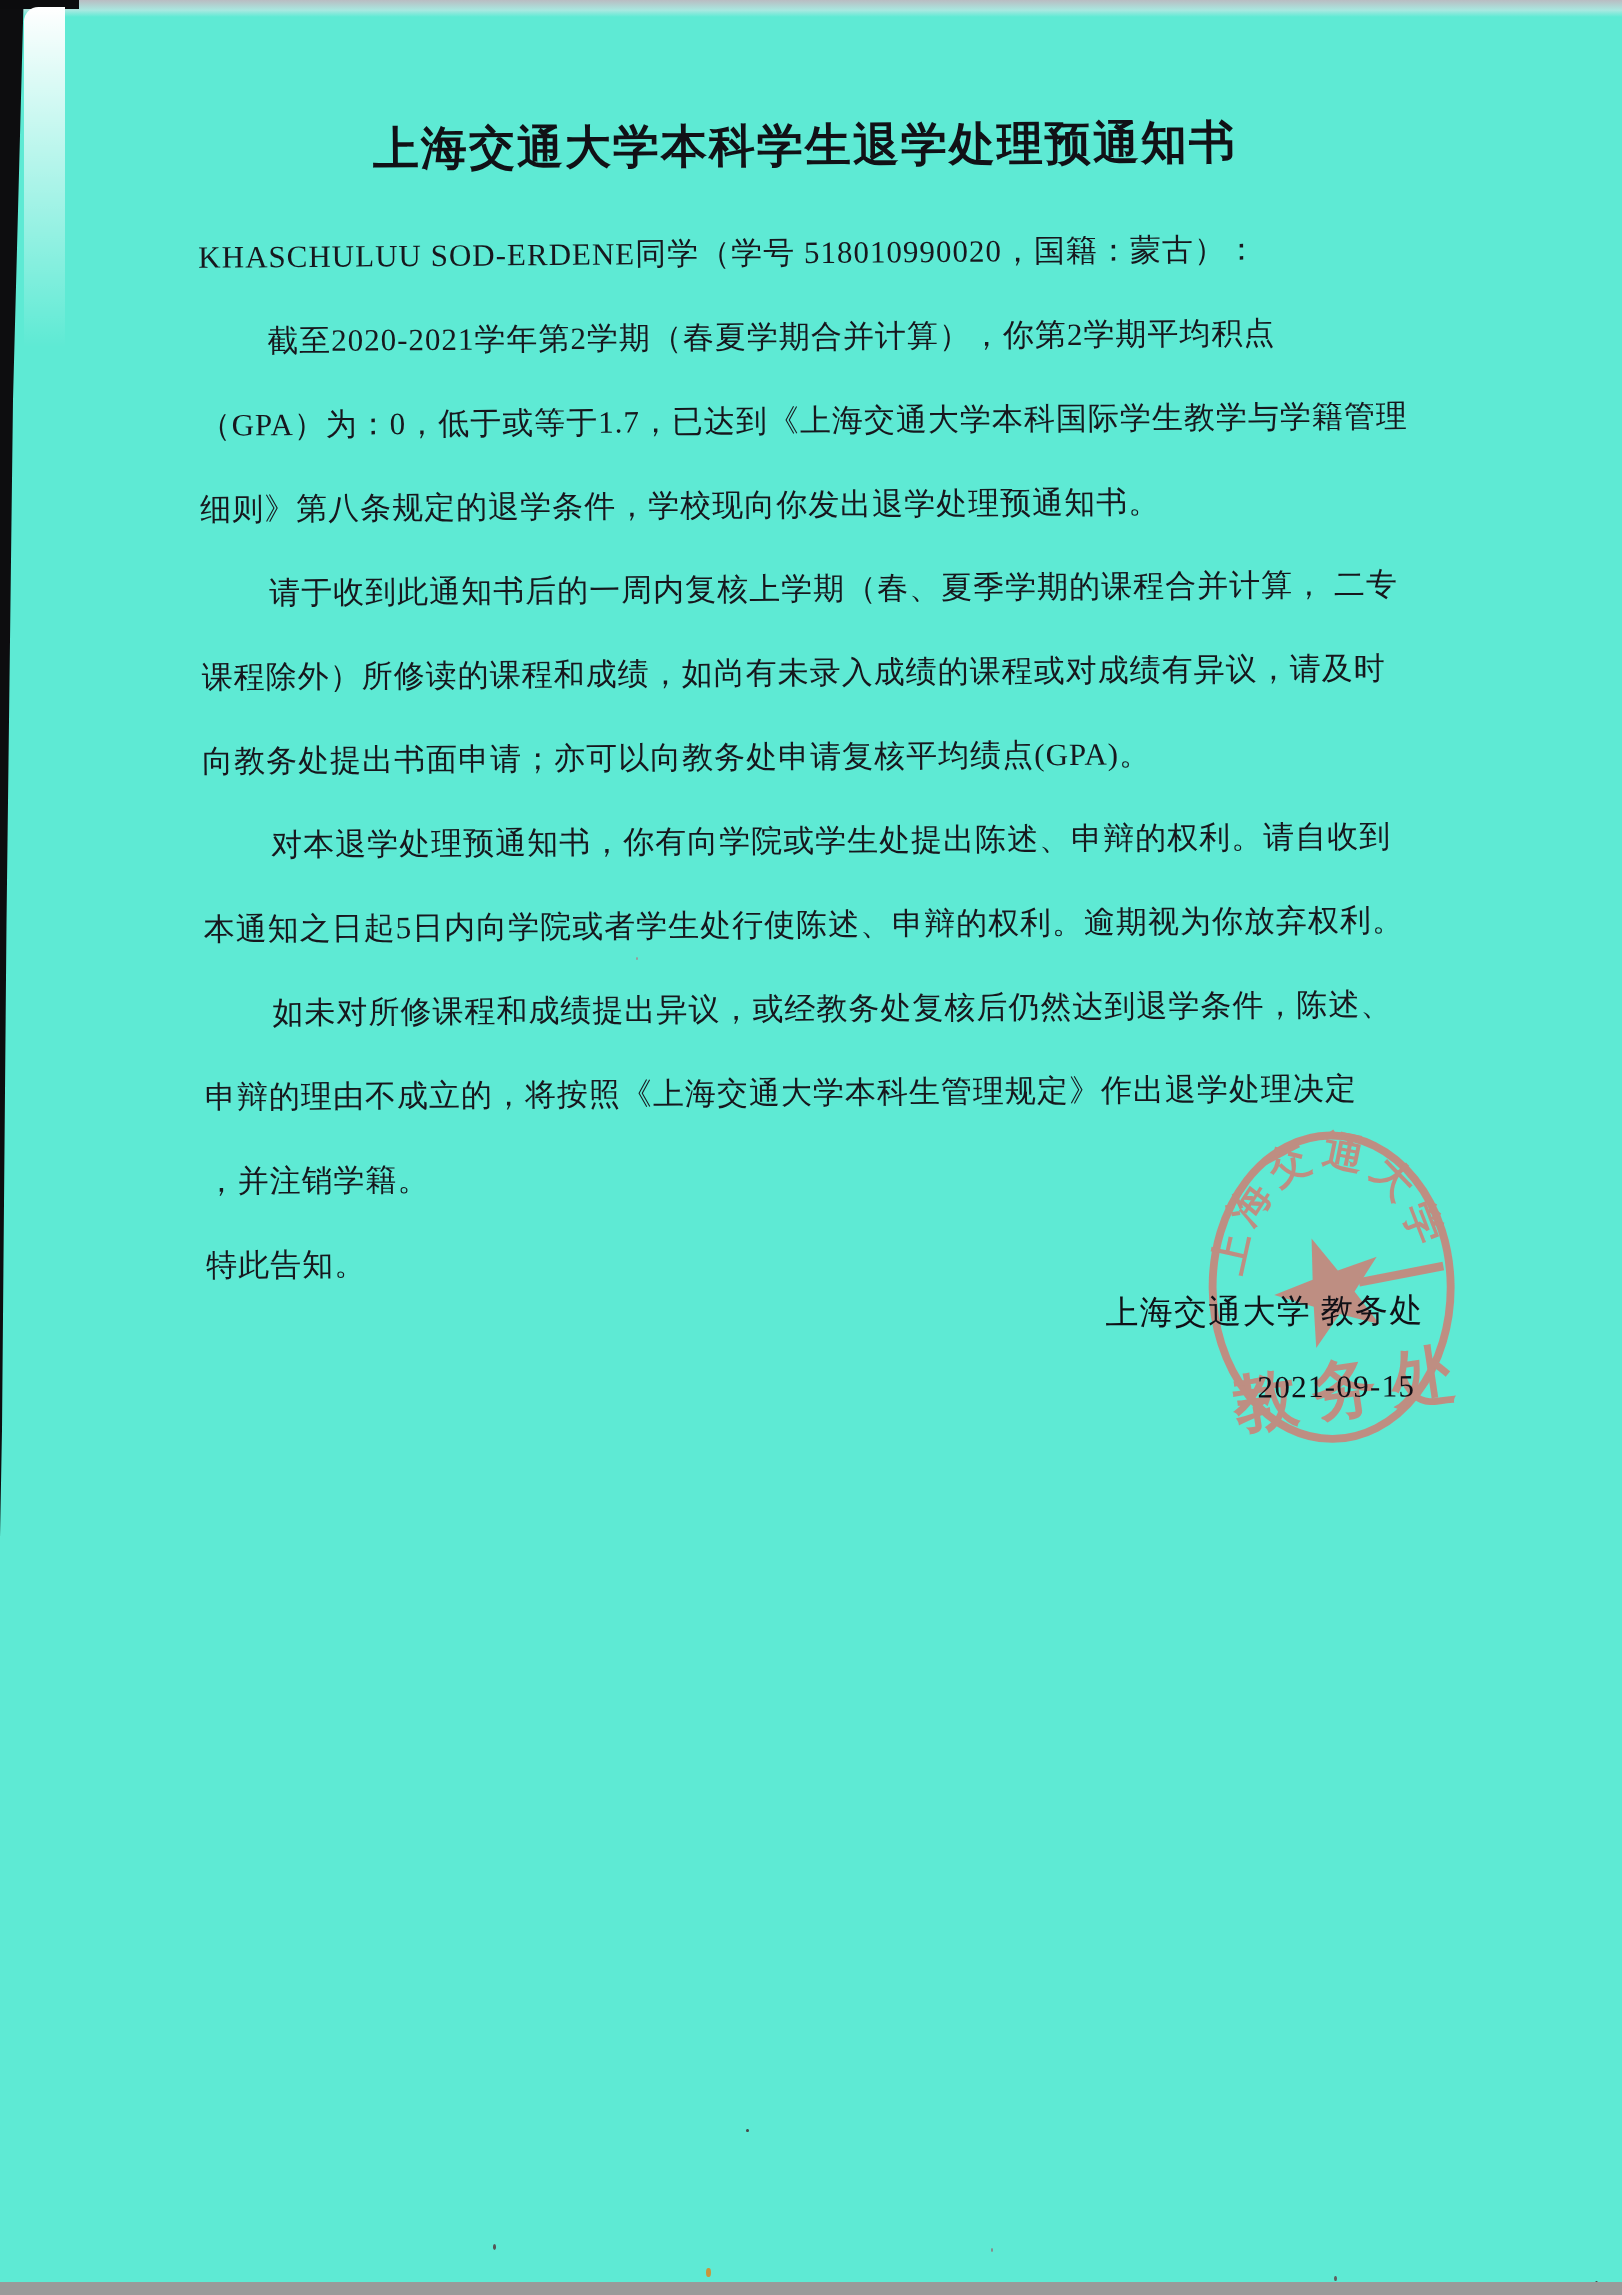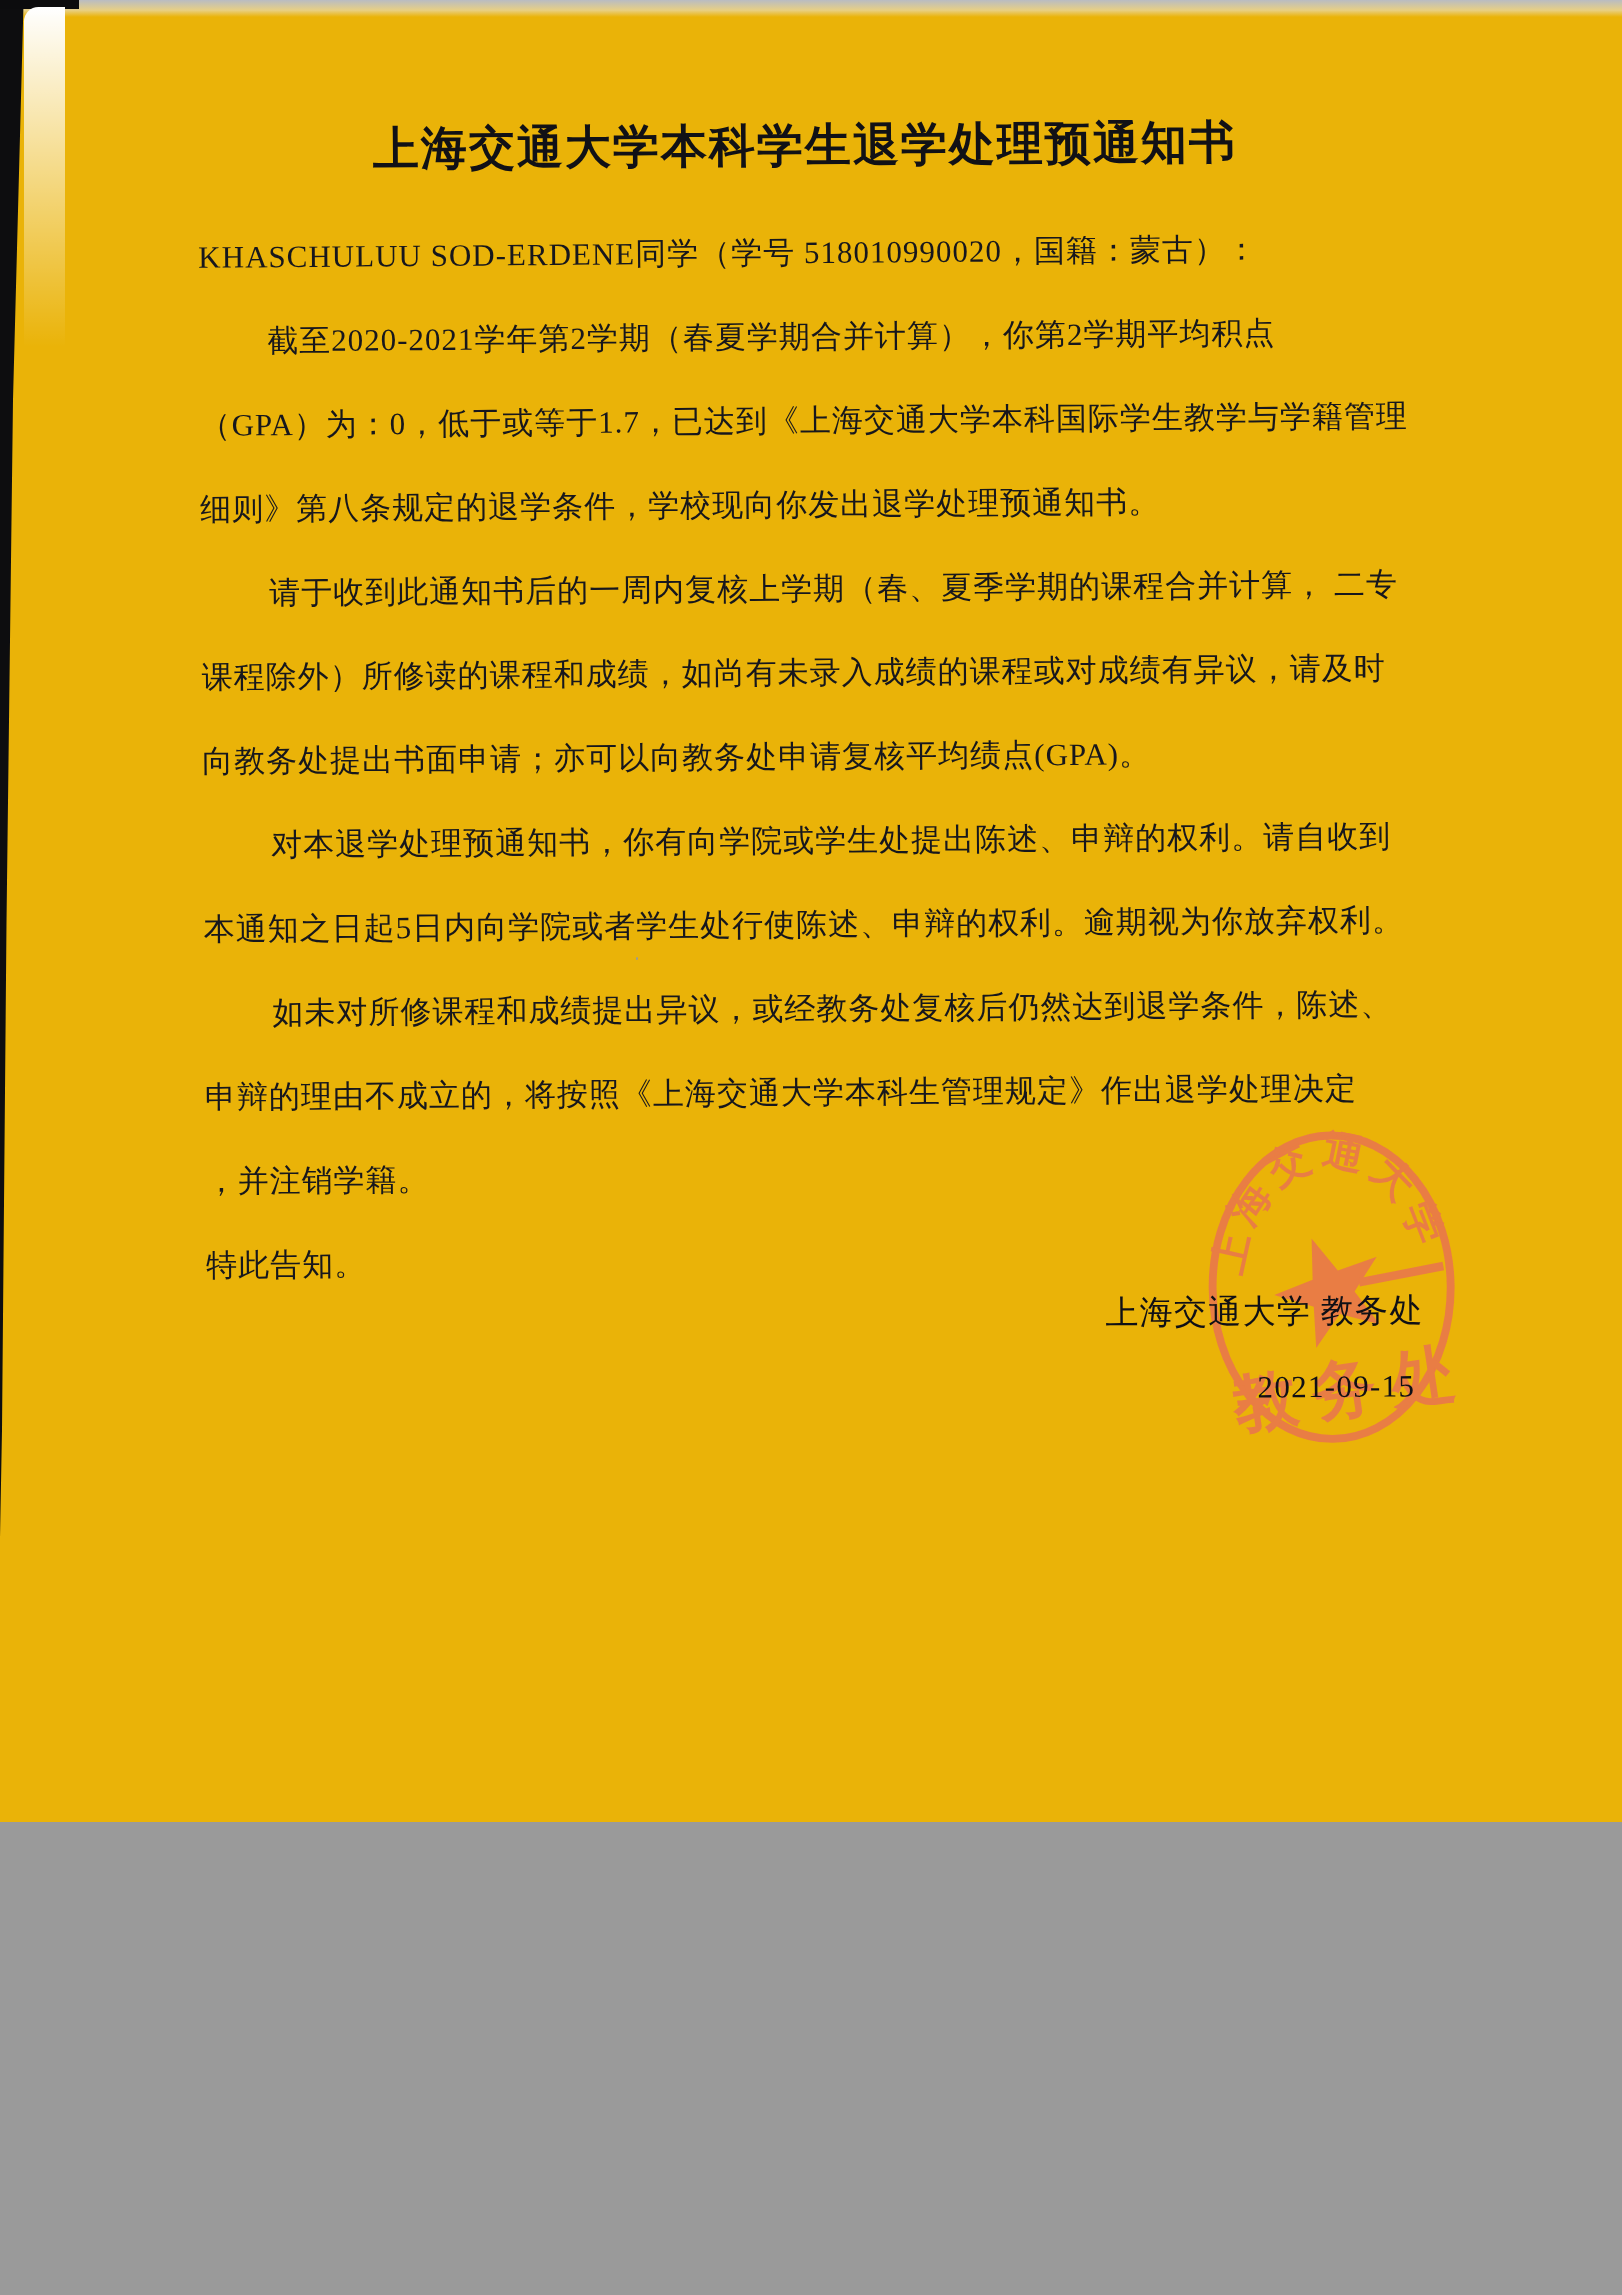--- a/index.html
+++ b/index.html
@@ -1,19 +1,19 @@
 <!DOCTYPE html>
 <html style="font-size:10.5px"><head>
 <meta charset="utf-8">
 <style>
   html,body{margin:0;padding:0;background:#9a9a9a;}
   .page{
     position:relative;
-    width:1623px;height:1822px;
-    background:#eab308;
+    width:1623px;height:2282px;
+    background:#5eead4;
     overflow:hidden;
     font-family:"Liberation Serif", serif;
     color:#1c1c22;
   }
   
   .scan-top-band{
     position:absolute;top:0;left:0;width:1623px;height:17px;
     background:linear-gradient(#b9bcc2, rgba(230,231,235,.55) 60%, rgba(255,255,255,0));
     z-index:5;
   }

